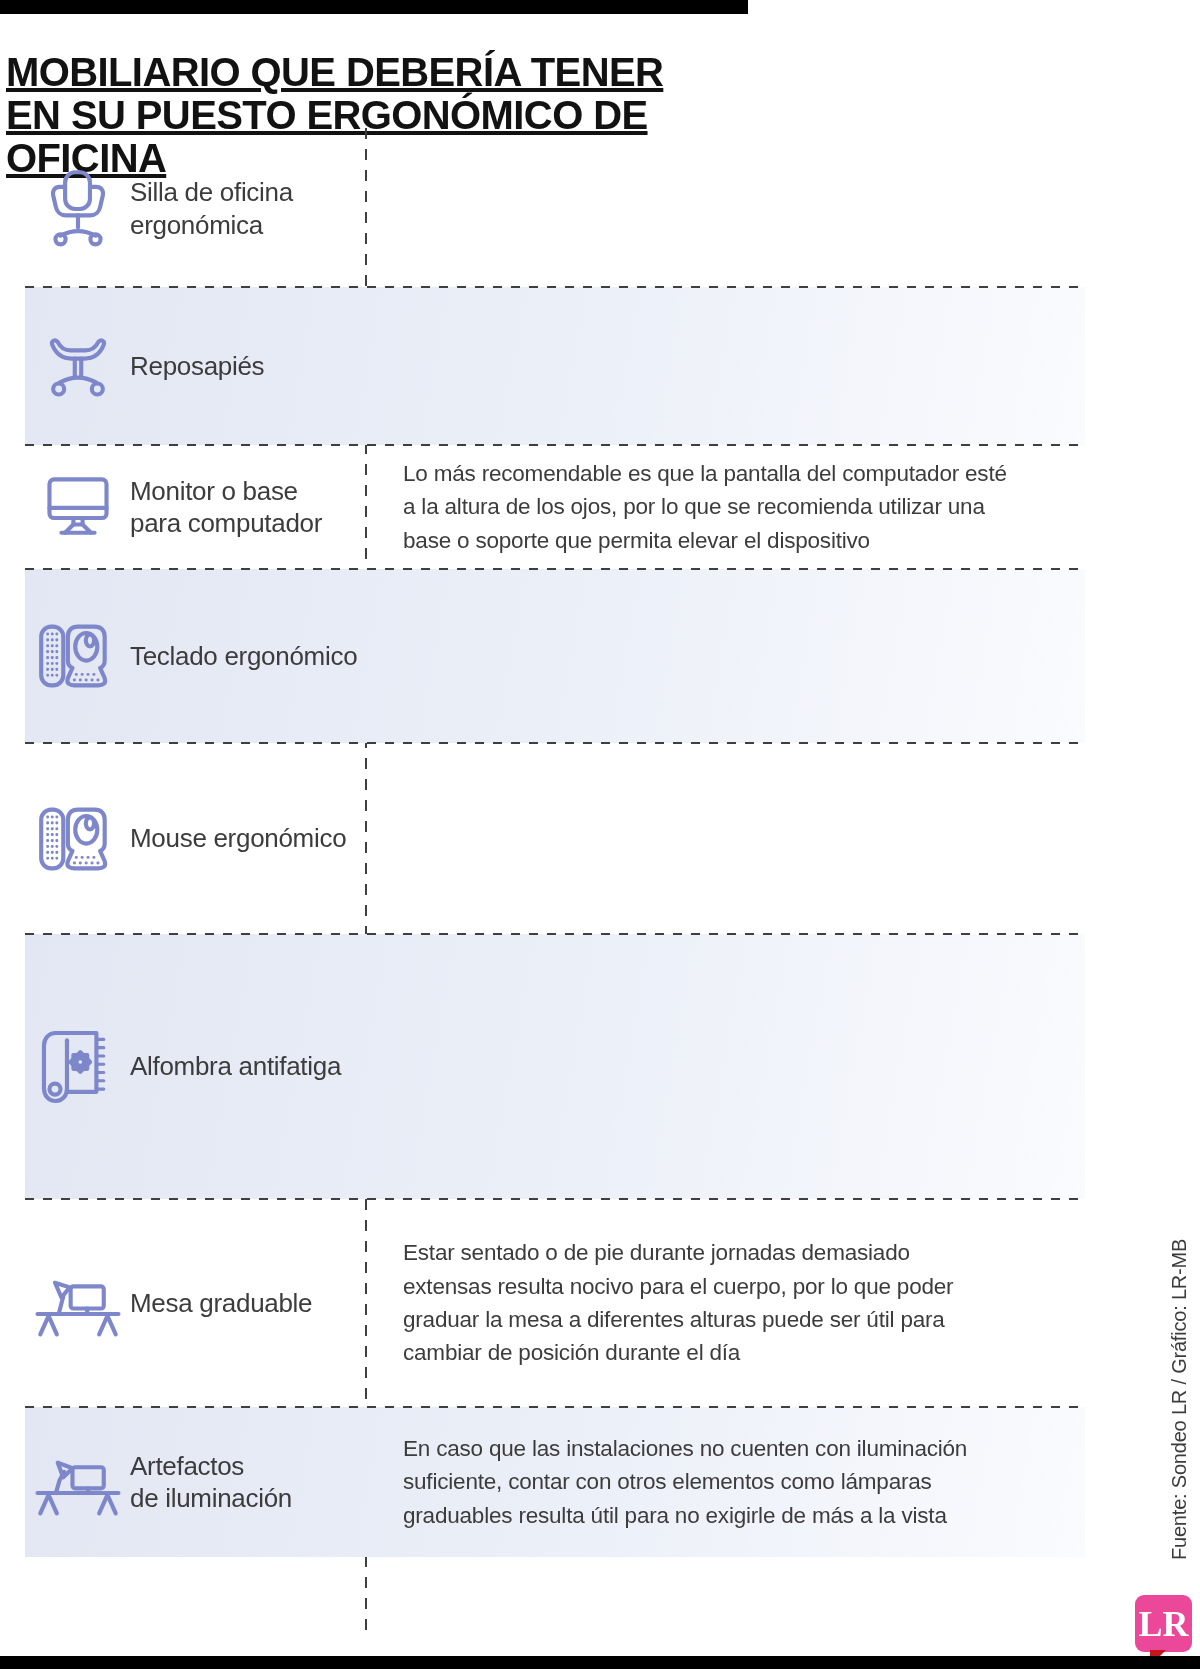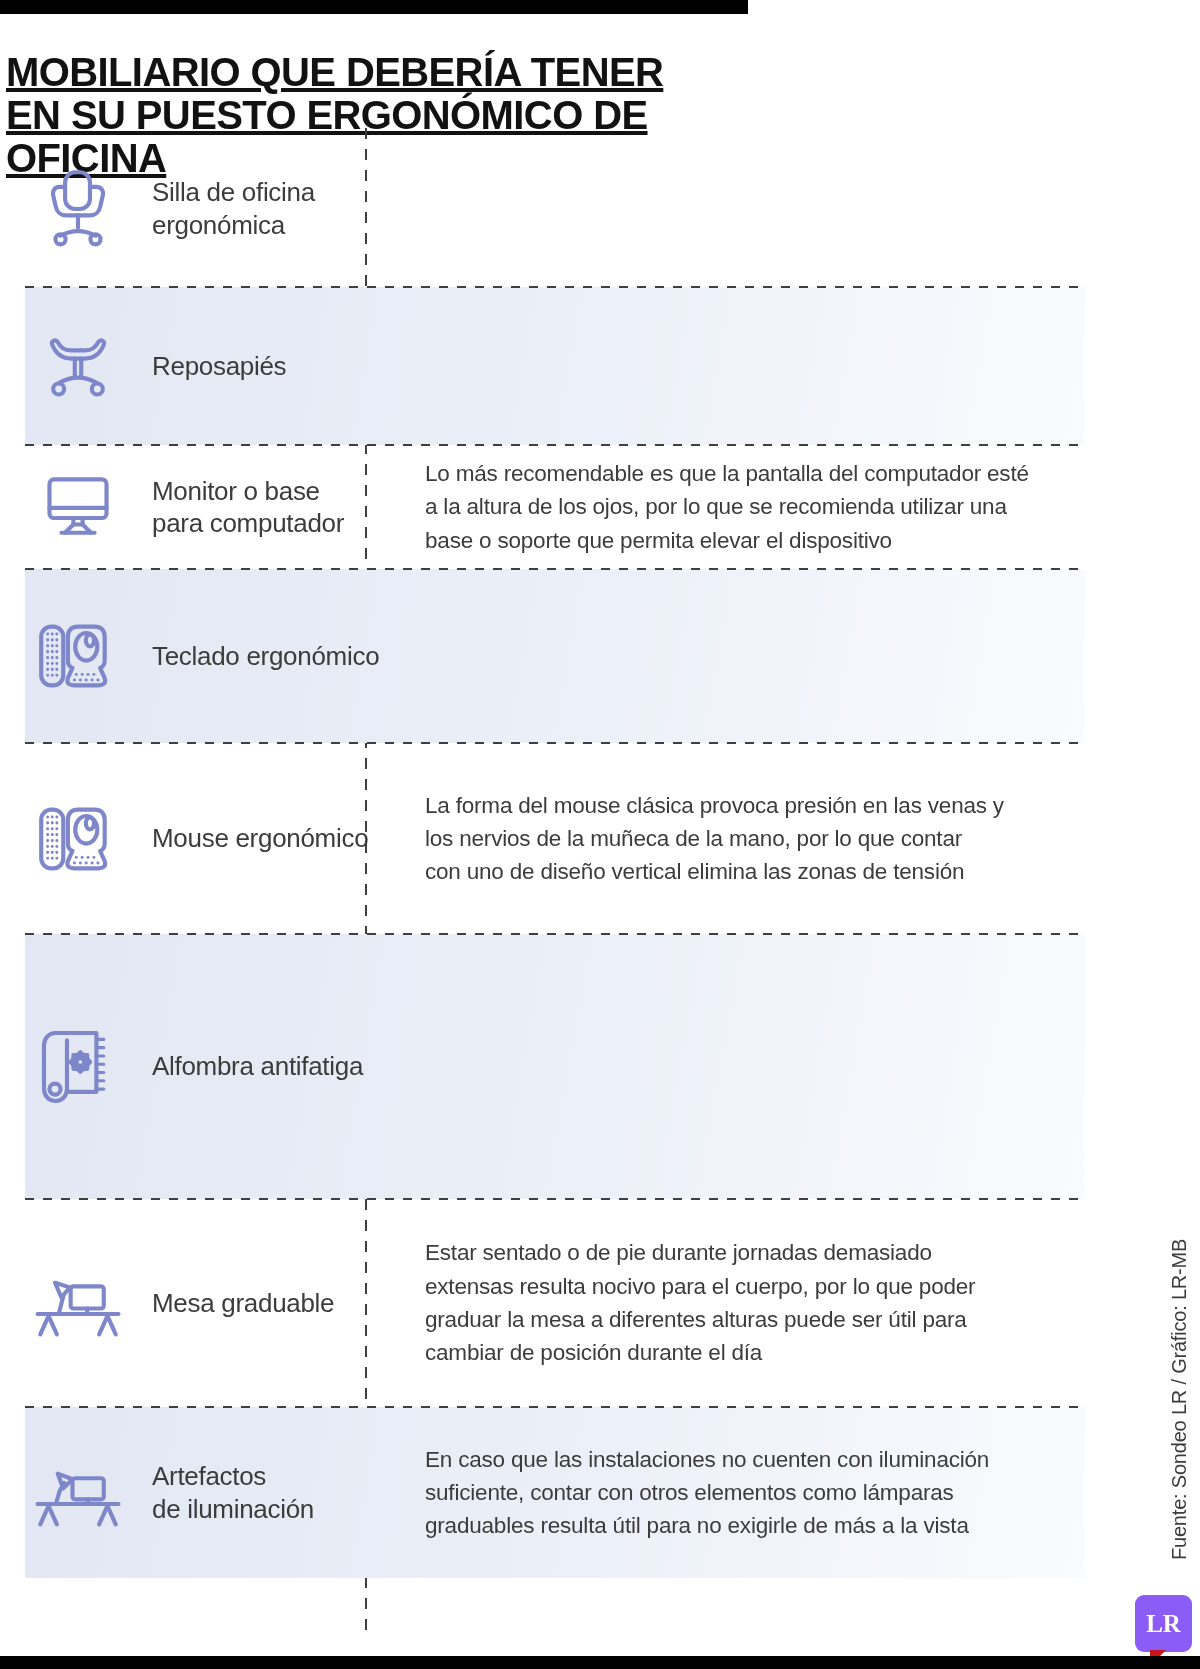--- a/index.html
+++ b/index.html
@@ -18,39 +18,39 @@
   .rows { position:absolute; left:25px; top:130px; width:1060px; }
   .row { position:relative; display:flex; align-items:center; }
   .row + .row::before {
     content:""; position:absolute; left:0; top:-1px; width:100%; height:2px;
     background:repeating-linear-gradient(90deg,#3f3f3f 0,#3f3f3f 9px,transparent 9px,transparent 18px);
   }
   .row.alt { background:linear-gradient(100deg,#e2e7f3 0%,#ecf0f8 55%,#fafbfe 100%); }
   .icon-cell { width:105px; flex:0 0 105px; display:flex; justify-content:center; align-items:center; }
   .label-cell {
     width:245px; flex:0 0 245px; font-size:26px; color:#3c3c3c;
-    line-height:1.25; letter-spacing:-0.3px; white-space:pre-line;margin-left:22px;
+    line-height:1.25; letter-spacing:-0.3px; white-space:pre-line;
   }
   .desc-cell {
     margin-left:28px; width:695px; font-size:22.5px; color:#3c3c3c;
     line-height:1.48; letter-spacing:-0.2px; white-space:pre-line;
   }
   .vline {
     position:absolute; left:365px; top:128px; width:2px; height:1502px;
     background:repeating-linear-gradient(180deg,#3f3f3f 0,#3f3f3f 11px,transparent 11px,transparent 21px);
   }
   .source {
     position:absolute; left:1168px; top:1255px; height:305px; width:30px;
     writing-mode:vertical-rl; transform:rotate(180deg);
     font-size:20px; color:#3c3c3c; white-space:nowrap; letter-spacing:-0.2px;
   }
   .logo {
     position:absolute; left:1135px; top:1595px; width:57px; height:57px;
-    background:#8b5cf6; border-radius:9px; color:#fff;
-    font-family:"Liberation Serif", serif; font-weight:bold; font-size:25px;
+    background:#ec4899; border-radius:9px; color:#fff;
+    font-family:"Liberation Serif", serif; font-weight:bold; font-size:36px;
     display:flex; align-items:center; justify-content:center;
   }
   .logo::after {
     content:""; position:absolute; left:15px; bottom:-14px; width:0; height:0;
     border-top:16px solid #c4161c; border-right:16px solid transparent;
   }
   svg.ic { fill:none; stroke:#7d87c9; stroke-width:4.5; stroke-linecap:round; stroke-linejoin:round; }
   svg.ic .dots { stroke-width:3.2; stroke-dasharray:0.2 6.2; }
   svg.ic .fringe { stroke-width:3.4; }
 </style>
@@ -131,23 +131,20 @@
         <svg class="ic" width="96" height="92" viewBox="0 0 104 100">
           <rect x="12" y="18" width="24" height="64" rx="11"></rect>
           <path class="dots" d="M19 26 v48 M24 26 v48 M29 26 v48"></path>
           <path d="M52 18 h18 c7 0 11 4 11 11 v26 c0 5 -2 7 -5 8 l5 11 c2 6 -2 8 -7 8 h-26 c-5 0 -9 -2 -7 -8 l5 -11 c-3 -1 -5 -3 -5 -8 v-26 c0 -7 4 -11 11 -11 z"></path>
           <ellipse cx="61" cy="40" rx="12" ry="15"></ellipse>
           <ellipse cx="65" cy="33" rx="4.5" ry="6.5"></ellipse>
           <path class="dots" d="M50 70 h22 M48 76 h26"></path>
         </svg>
       </div>
       <div class="label-cell">Mouse ergonómico</div>
-      <div class="desc-cell">La forma del mouse clásica provoca presión en las venas y
-los nervios de la muñeca de la mano, por lo que contar
-con uno de diseño vertical elimina las zonas de tensión</div>
     </div>
 
     <div class="row alt" style="height:265px">
       <div class="icon-cell">
         <svg class="ic" width="92" height="92" viewBox="0 0 100 100">
           <path d="M26 13 c-8 0 -13 6 -13 14 v46 c0 8 5 14 13 14 c7 0 12 -6 12 -13"></path>
           <circle cx="25" cy="74" r="6"></circle>
           <path d="M26 13 h44 v64 h-32"></path>
           <path d="M38 21 v52"></path>
           <path class="fringe" d="M70 20 h8 M70 29 h8 M70 38 h8 M70 47 h8 M70 56 h8 M70 65 h8 M70 74 h8"></path>
@@ -172,21 +169,21 @@
           <path d="M24 62 h13"></path>
         </svg>
       </div>
       <div class="label-cell">Mesa graduable</div>
       <div class="desc-cell">Estar sentado o de pie durante jornadas demasiado
 extensas resulta nocivo para el cuerpo, por lo que poder
 graduar la mesa a diferentes alturas puede ser útil para
 cambiar de posición durante el día</div>
     </div>
 
-    <div class="row alt" style="height:171px">
+    <div class="row alt" style="height:150px">
       <div class="icon-cell">
         <svg class="ic" width="96" height="92" viewBox="0 0 104 100">
           <path d="M8 62 h88"></path>
           <path d="M20 64 l-9 20 M20 64 l9 20"></path>
           <path d="M84 64 l-9 20 M84 64 l9 20"></path>
           <rect x="46" y="34" width="34" height="23" rx="3"></rect>
           <path d="M63 57 v5 M54 62 h18"></path>
           <path d="M28 62 l4 -14 5 -9"></path>
           <path d="M30 29 l16 6 -10 10 z"></path>
           <path d="M21 62 h14"></path>

